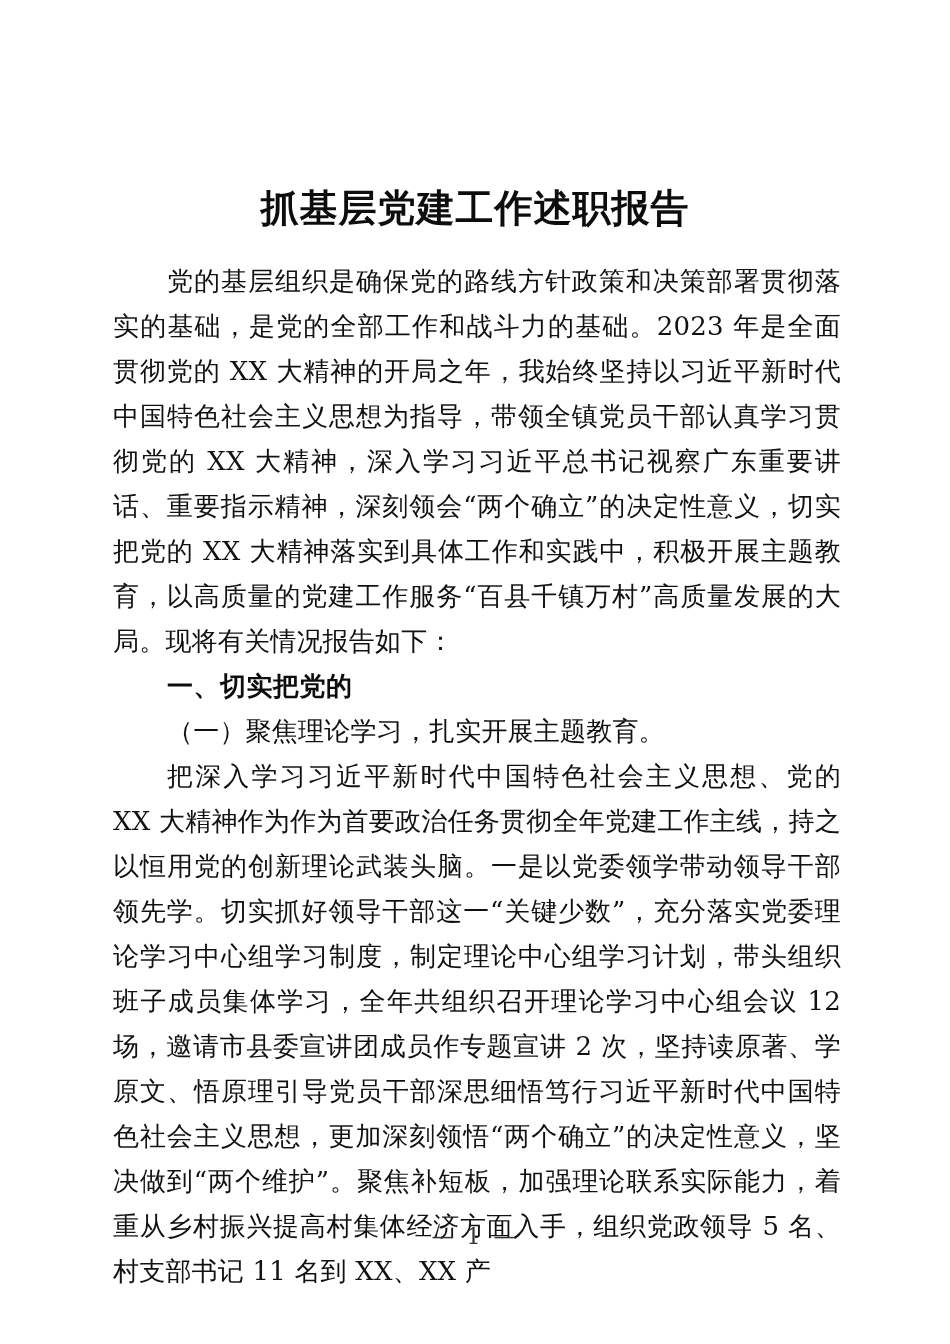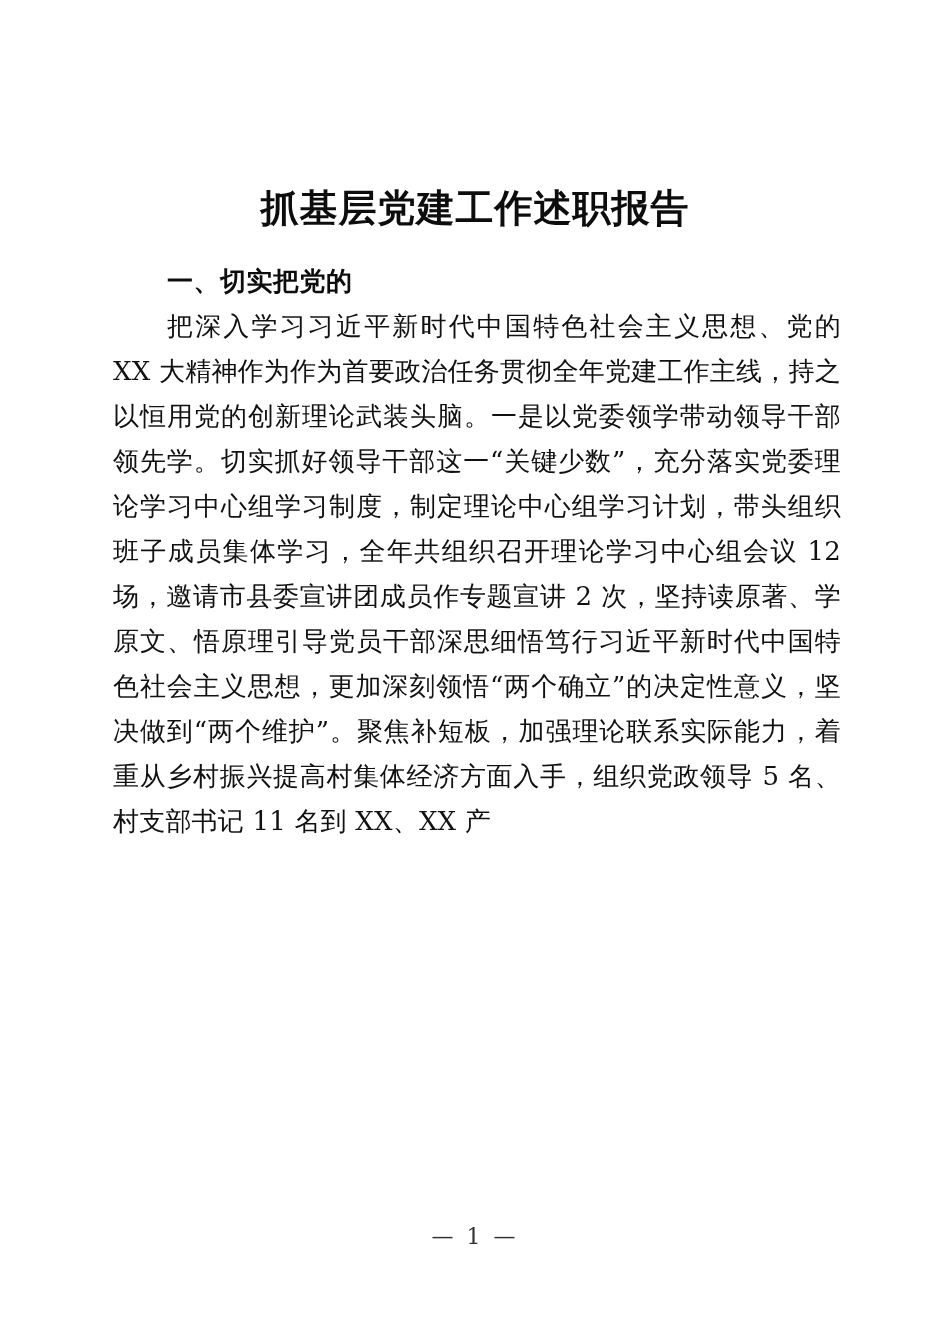--- a/index.html
+++ b/index.html
@@ -105,23 +105,25 @@
 </style>
 </head>
 <body>
 
 <div class="page">
 
   <h1 class="doc-title">抓基层党建工作述职报告</h1>
 
   <div class="body-block">
 
+    <p class="para indent">党的基层组织是确保党的路线方针政策和决策部署贯彻落实的基础，是党的全部工作和战斗力的基础。2023 年是全面贯彻党的 XX 大精神的开局之年，我始终坚持以习近平新时代中国特色社会主义思想为指导，带领全镇党员干部认真学习贯彻党的 XX 大精神，深入学习习近平总书记视察广东重要讲话、重要指示精神，深刻领会“两个确立”的决定性意义，切实把党的 XX 大精神落实到具体工作和实践中，积极开展主题教育，以高质量的党建工作服务“百县千镇万村”高质量发展的大局。现将有关情况报告如下：</p>
 
     <p class="heading-1">一、切实把党的</p>
 
+    <p class="heading-2">（一）聚焦理论学习，扎实开展主题教育。</p>
 
     <p class="para indent">把深入学习习近平新时代中国特色社会主义思想、党的 XX 大精神作为作为首要政治任务贯彻全年党建工作主线，持之以恒用党的创新理论武装头脑。一是以党委领学带动领导干部领先学。切实抓好领导干部这一“关键少数”，充分落实党委理论学习中心组学习制度，制定理论中心组学习计划，带头组织班子成员集体学习，全年共组织召开理论学习中心组会议 12 场，邀请市县委宣讲团成员作专题宣讲 2 次，坚持读原著、学原文、悟原理引导党员干部深思细悟笃行习近平新时代中国特色社会主义思想，更加深刻领悟“两个确立”的决定性意义，坚决做到“两个维护”。聚焦补短板，加强理论联系实际能力，着重从乡村振兴提高村集体经济方面入手，组织党政领导 5 名、村支部书记 11 名到 XX、XX 产</p>
 
   </div>
 
   <div class="page-footer">— 1 —</div>
 
 </div>
 
 </body></html>

